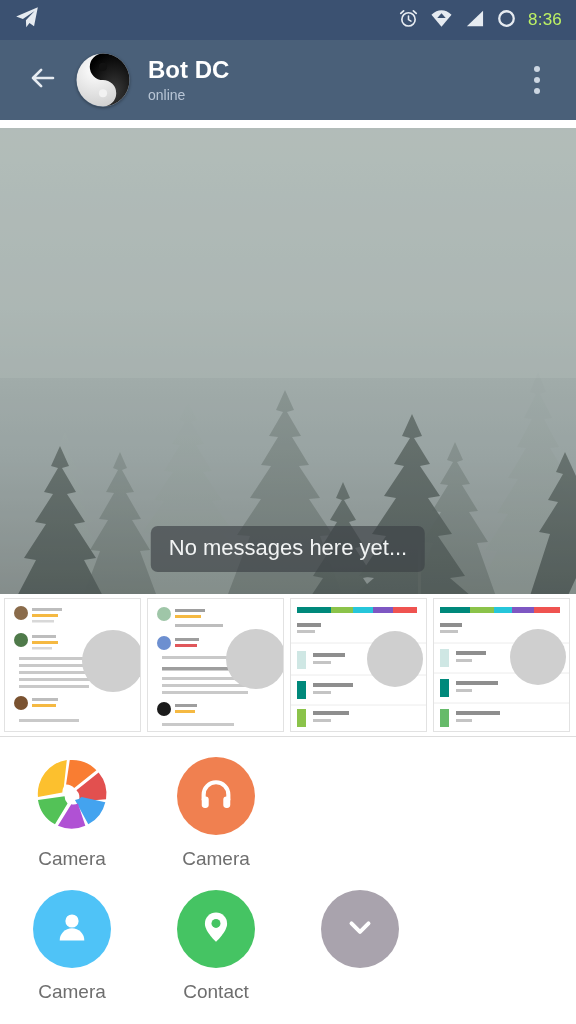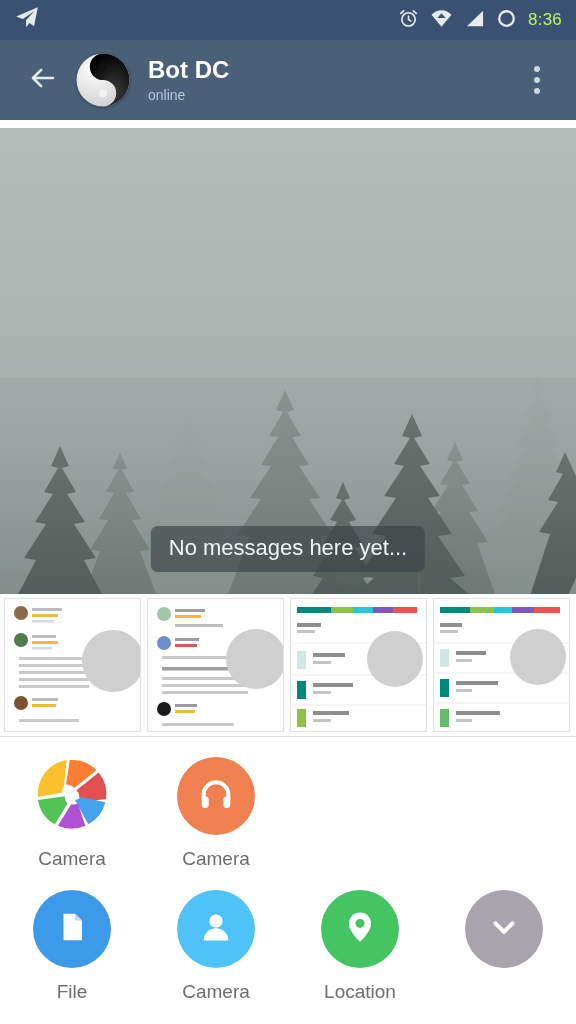--- a/index.html
+++ b/index.html
@@ -378,31 +378,20 @@
               <rect x="16.6" y="13.6" width="4.4" height="7.2" rx="2" fill="#fff"></rect>
             </svg>
           </span>
         </div>
         <div class="cell-label">Camera</div>
       </div>
     </div>
 
     <div class="grid-row row2">
 
-      <div class="cell">
-        <div class="circ" style="background:#3c9ae8">
-          <span>
-            <svg width="34" height="34" viewBox="0 0 24 24">
-              <path d="M6 2.6h8.2L19 7.4V21.4H6z" fill="#fff"></path>
-              <path d="M14.2 2.6L19 7.4h-4.8z" fill="#b7dcf7"></path>
-            </svg>
-          </span>
-        </div>
-        <div class="cell-label">File</div>
-      </div>
 
       <div class="cell">
         <div class="circ" style="background:#4fc3f7">
           <span>
             <svg width="36" height="36" viewBox="0 0 24 24">
               <circle cx="12" cy="8" r="4.4" fill="#fff"></circle>
               <path d="M3.8 21a8.2 8.2 0 0116.4 0z" fill="#fff"></path>
             </svg>
           </span>
         </div>
@@ -411,21 +400,21 @@
 
       <div class="cell">
         <div class="circ" style="background:#45c463">
           <span>
             <svg width="36" height="36" viewBox="0 0 24 24">
               <path d="M12 2.4a7.4 7.4 0 017.4 7.4c0 5.3-7.4 12-7.4 12s-7.4-6.7-7.4-12A7.4 7.4 0 0112 2.4z" fill="#fff"></path>
               <circle cx="12" cy="9.6" r="3" fill="#45c463"></circle>
             </svg>
           </span>
         </div>
-        <div class="cell-label">Location</div>
+        <div class="cell-label">Contact</div>
       </div>
 
       <div class="cell">
         <div class="circ" style="background:#a9a3ad">
           <span>
             <svg width="34" height="34" viewBox="0 0 24 24">
               <path d="M6 9.4l6 6 6-6" fill="none" stroke="#fff" stroke-width="2.8" stroke-linecap="round" stroke-linejoin="round"></path>
             </svg>
           </span>
         </div>

